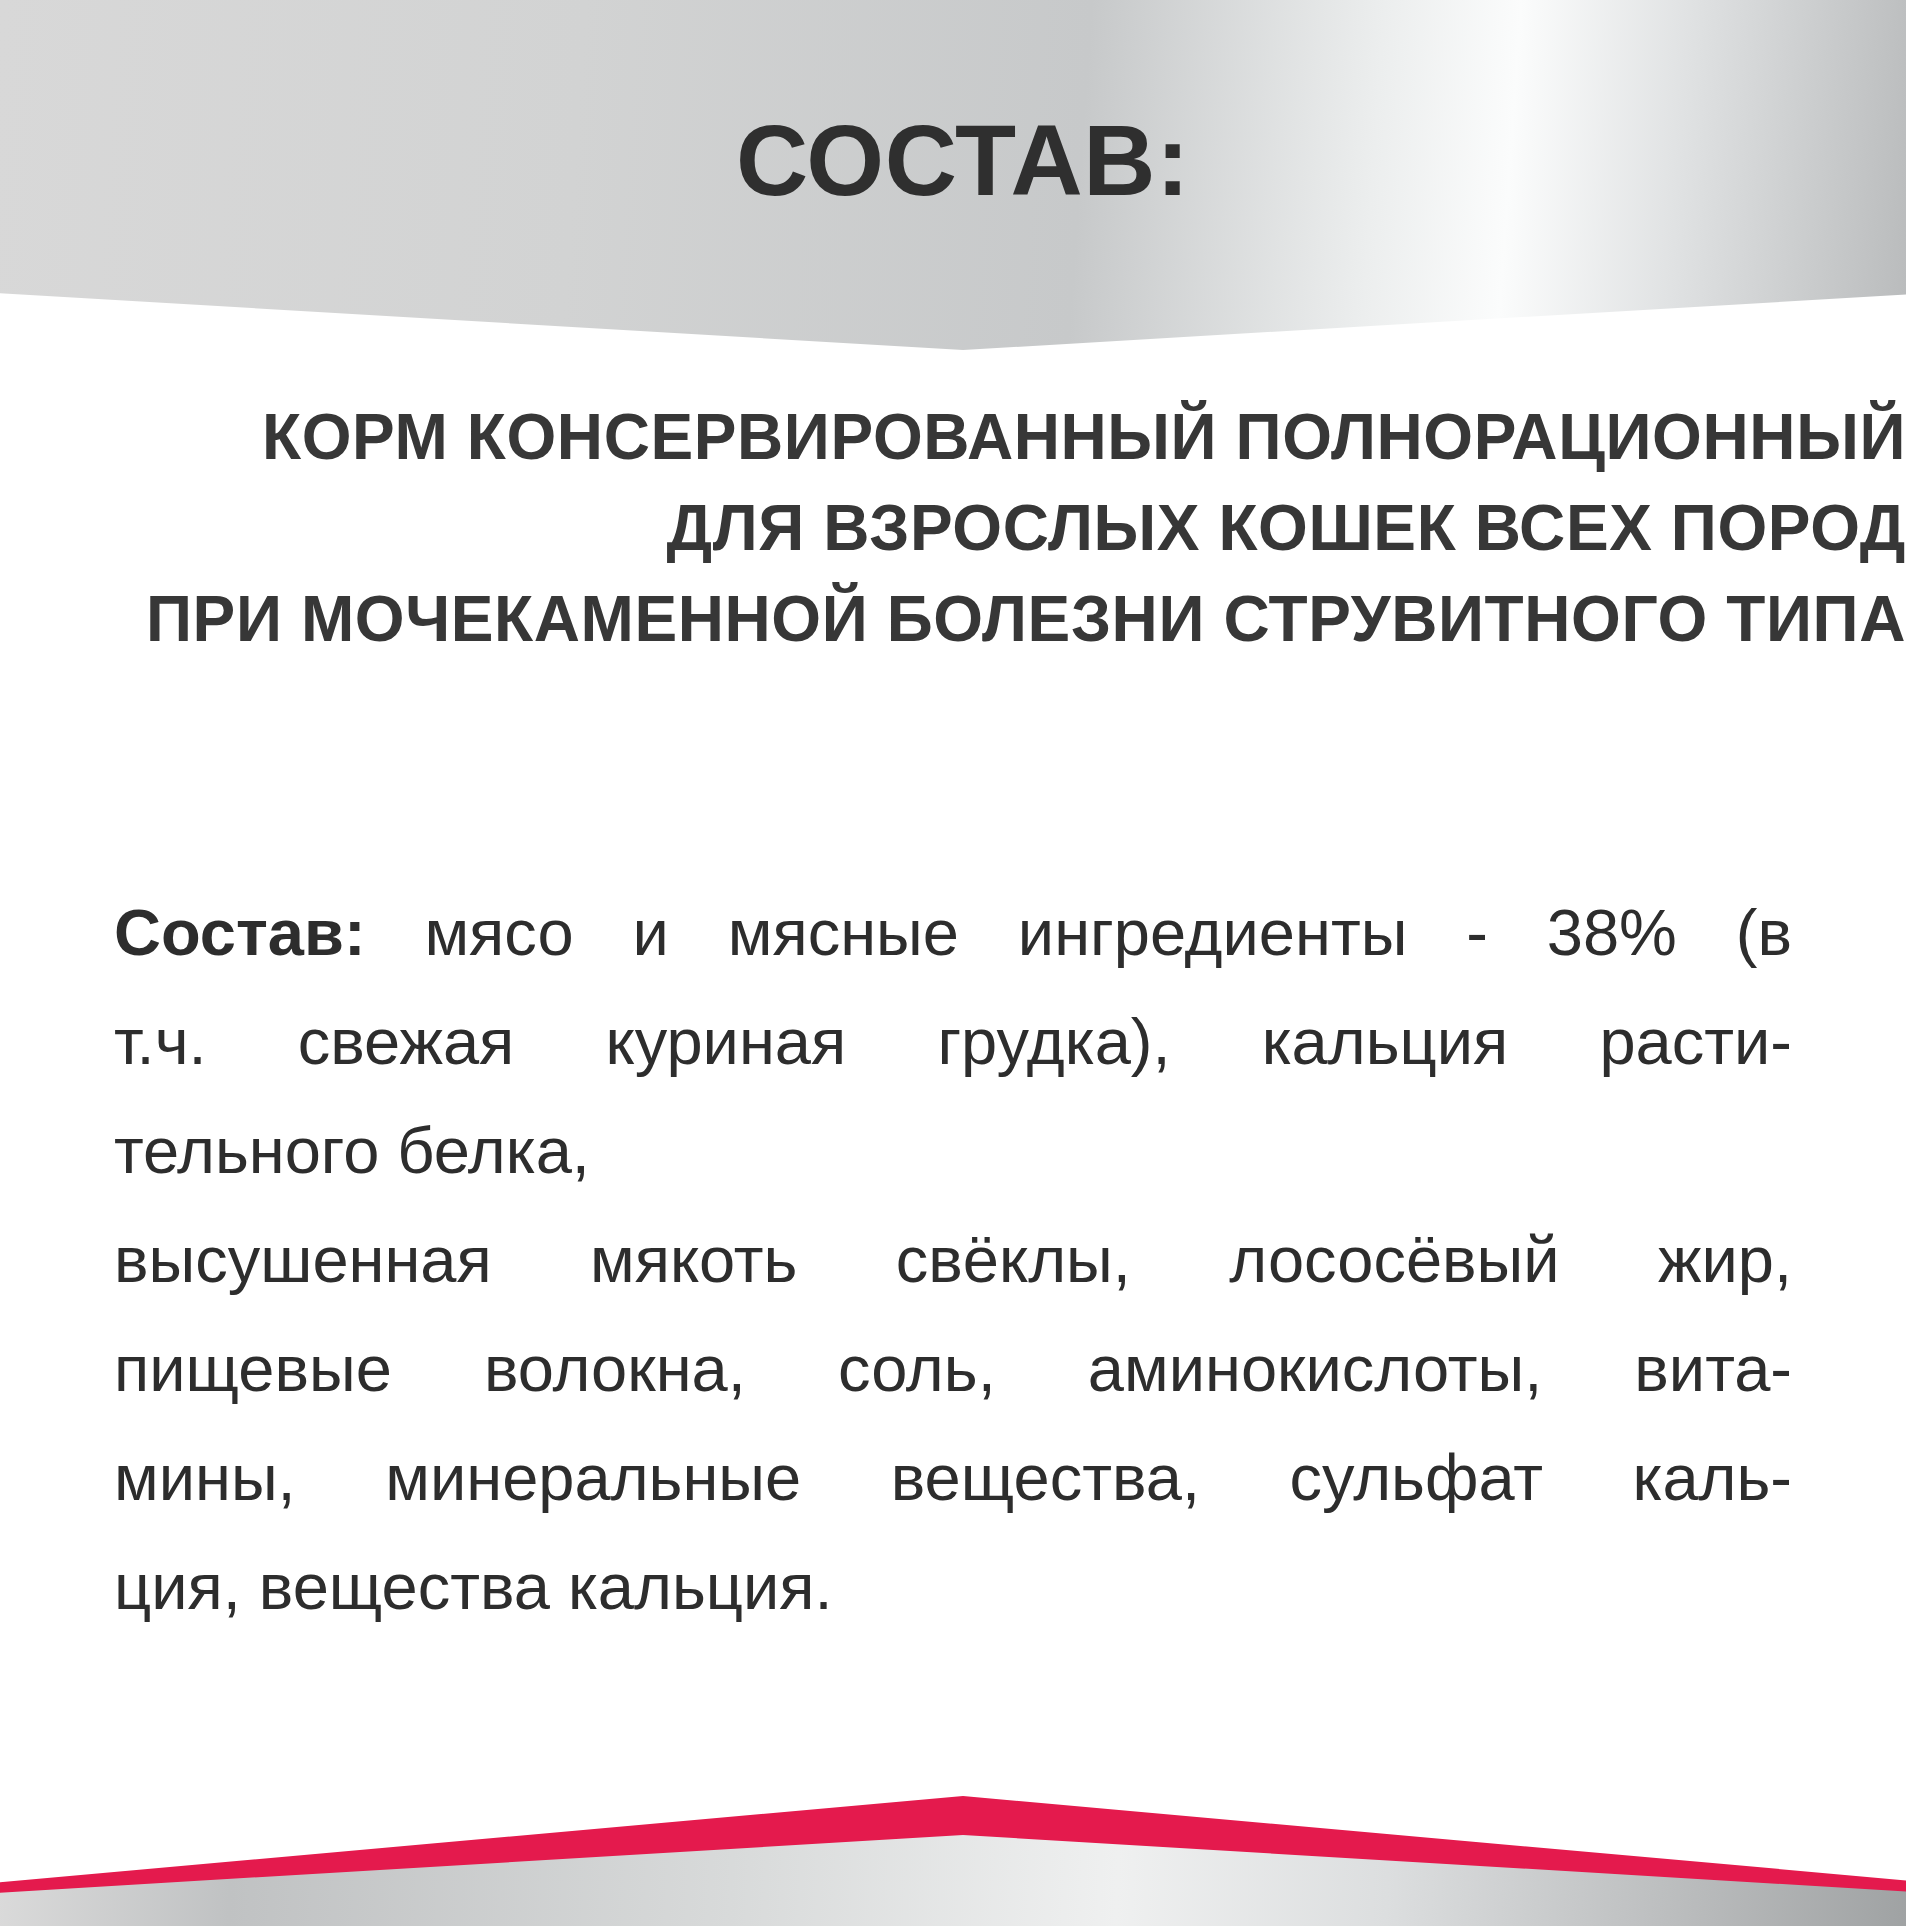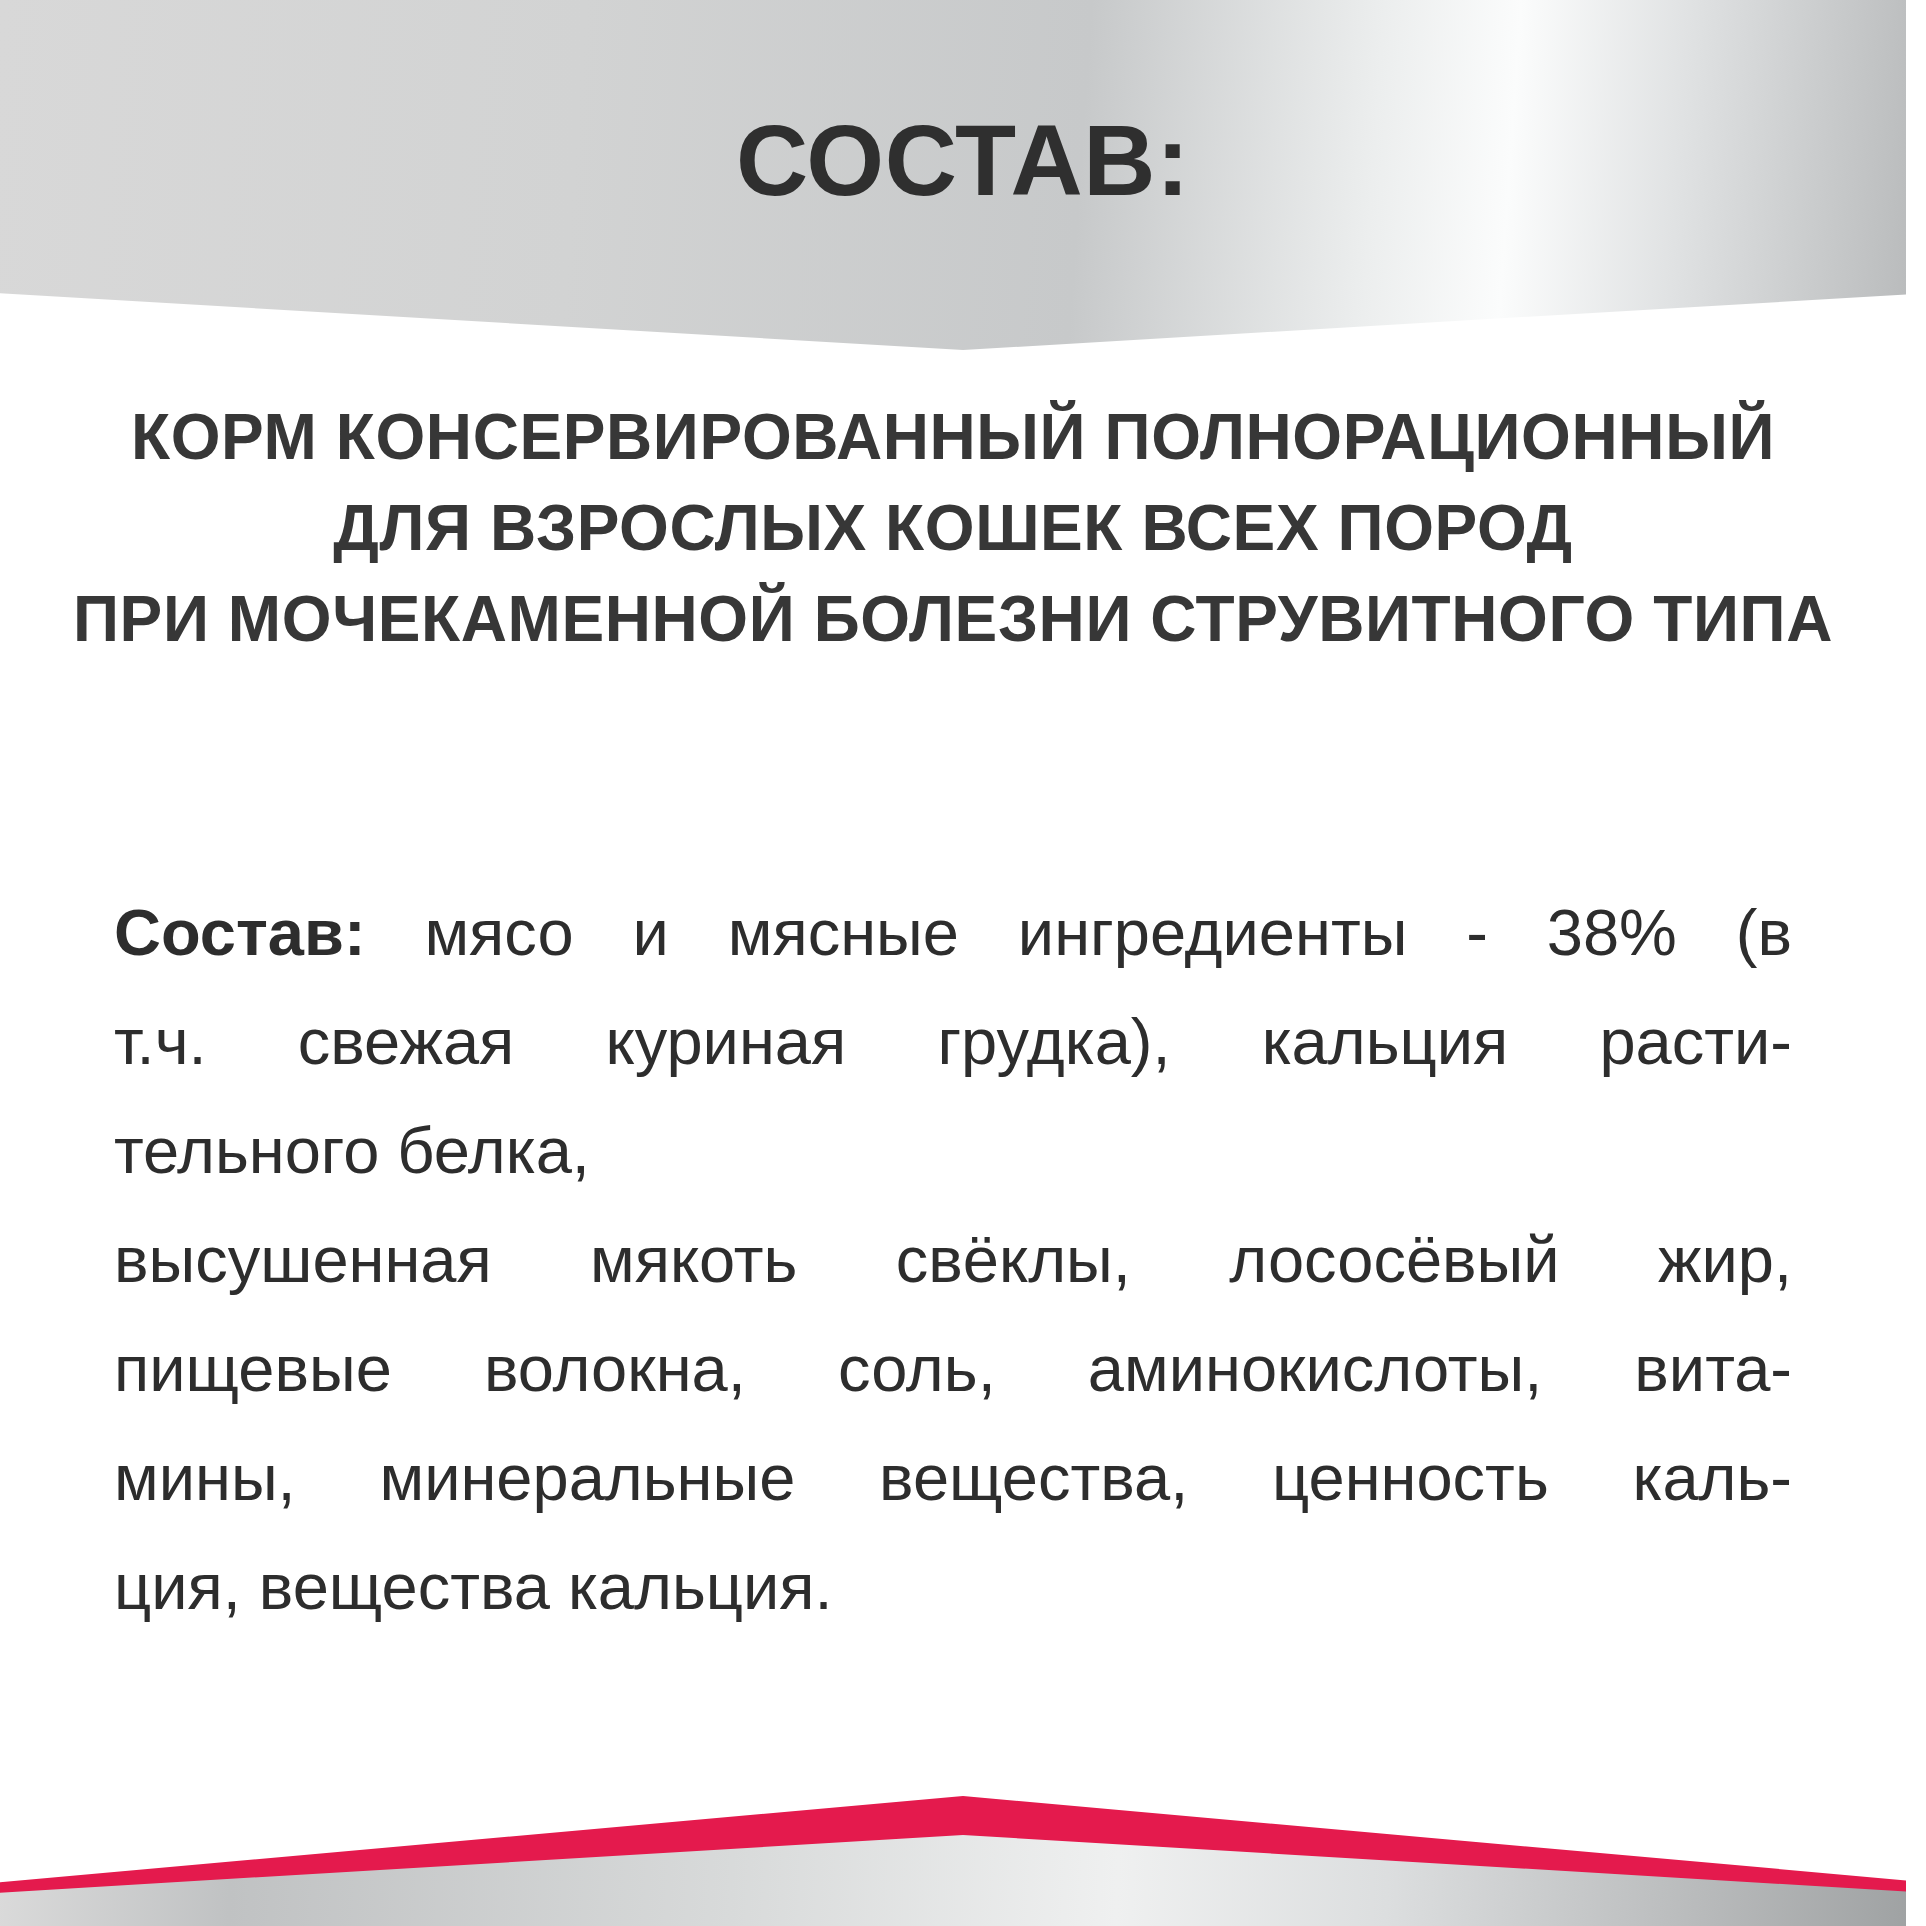--- a/index.html
+++ b/index.html
@@ -21,21 +21,21 @@
   }
   .banner-title{
     position:absolute;left:0;top:110px;width:100%;
     text-align:center;
     font-size:100px;font-weight:bold;line-height:1;
     color:#2f2f2f;letter-spacing:0.6px;
   }
   
   .heading{
     position:absolute;left:0;top:392px;width:100%;
-    text-align:center;color:#373737;
+    text-align:right;color:#373737;
   }
   .heading .hline{
     height:91px;line-height:91px;
     font-size:64px;font-weight:bold;white-space:nowrap;
     letter-spacing:0.6px;
   }
   
   .body-text{
     position:absolute;left:114px;right:114px;top:878px;
     font-size:65px;color:#2d2d2d;
@@ -84,21 +84,21 @@
     <div class="hline">ДЛЯ ВЗРОСЛЫХ КОШЕК ВСЕХ ПОРОД</div>
     <div class="hline">ПРИ МОЧЕКАМЕННОЙ БОЛЕЗНИ СТРУВИТНОГО ТИПА</div>
   </div>
 
   <div class="body-text">
     <div class="bline just"><span class="b">Состав:</span><span> мясо и мясные ингредиенты - 38% (в</span></div>
     <div class="bline just">т.ч. свежая куриная грудка), кальция расти-</div>
     <div class="bline">тельного белка,</div>
     <div class="bline just">высушенная мякоть свёклы, лососёвый жир,</div>
     <div class="bline just">пищевые волокна, соль, аминокислоты, вита-</div>
-    <div class="bline just">мины, минеральные вещества, ценность каль-</div>
+    <div class="bline just">мины, минеральные вещества, сульфат каль-</div>
     <div class="bline">ция, вещества кальция.</div>
   </div>
 
 
   <div class="footer-red"></div>
   <div class="footer-silver"></div>
 
 </div>
 
 

